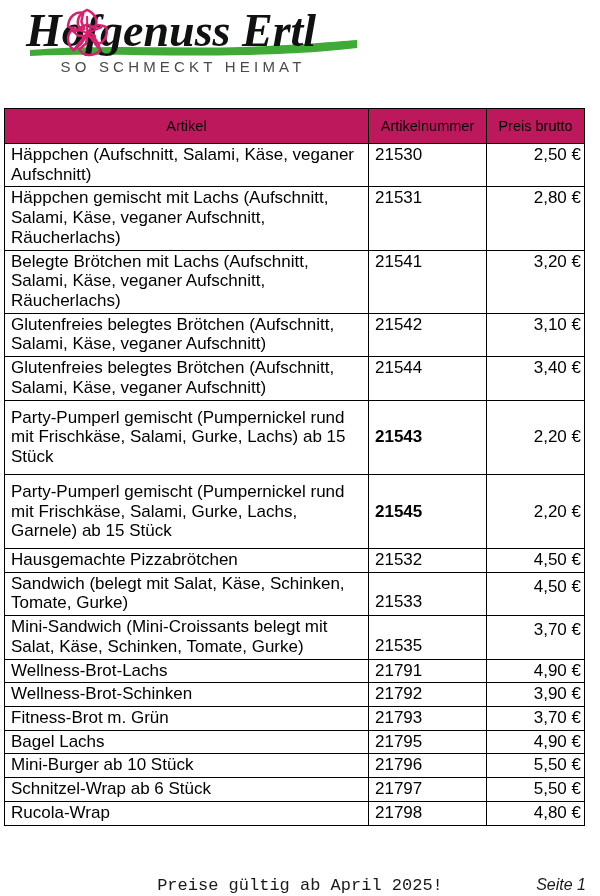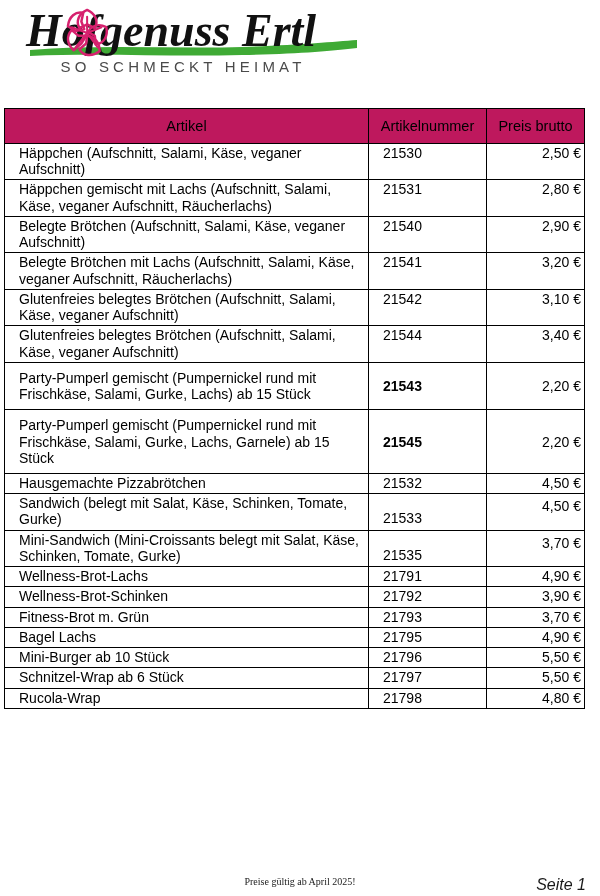--- a/index.html
+++ b/index.html
@@ -52,23 +52,23 @@
   }
   table.price-table {
     border-collapse: collapse;
     width: 580px;
     table-layout: fixed;
     font-family: "Liberation Sans", sans-serif;
   }
   table.price-table td,
   table.price-table th {
     border: 1.6px solid #000000;
-    font-size: 14px;
+    font-size: 17px;
     line-height: 1.16;
-    padding: 1px 3px 2px 14px;
+    padding: 1px 3px 2px 6px;
     vertical-align: top;
   }
   table.price-table thead th {
     background: #be185d;
     text-align: center;
     font-weight: 400;
     font-size: 14.5px;
     height: 30px;
     vertical-align: middle;
     padding: 2px 3px;
@@ -112,23 +112,23 @@
     top: 876px;
     width: 600px;
     height: 20px;
   }
   .footer-note {
     position: absolute;
     left: 0;
     top: 0;
     width: 600px;
     text-align: center;
-    font-size: 10px;
+    font-size: 17px;
     color: #1a1a1a;
-    font-family: Liberation Serif, serif;
+    font-family: Liberation Mono, monospace;
   }
   .footer-page {
     position: absolute;
     right: 14px;
     top: 0;
     font-size: 16px;
     color: #1a1a1a;
     font-family: "Liberation Sans", sans-serif;
     font-style: italic;
   }
@@ -183,25 +183,20 @@
           <td class="cell-artikel">Häppchen (Aufschnitt, Salami, Käse, veganer Aufschnitt)</td>
           <td class="cell-nummer">21530</td>
           <td class="cell-preis">2,50 €</td>
         </tr>
         <tr>
           <td class="cell-artikel">Häppchen gemischt mit Lachs (Aufschnitt, Salami, Käse, veganer Aufschnitt, Räucherlachs)</td>
           <td class="cell-nummer">21531</td>
           <td class="cell-preis">2,80 €</td>
         </tr>
         <tr>
-          <td class="cell-artikel">Belegte Brötchen (Aufschnitt, Salami, Käse, veganer Aufschnitt)</td>
-          <td class="cell-nummer">21540</td>
-          <td class="cell-preis">2,90 €</td>
-        </tr>
-        <tr>
           <td class="cell-artikel">Belegte Brötchen mit Lachs (Aufschnitt, Salami, Käse, veganer Aufschnitt, Räucherlachs)</td>
           <td class="cell-nummer">21541</td>
           <td class="cell-preis">3,20 €</td>
         </tr>
         <tr>
           <td class="cell-artikel">Glutenfreies belegtes Brötchen (Aufschnitt, Salami, Käse, veganer Aufschnitt)</td>
           <td class="cell-nummer">21542</td>
           <td class="cell-preis">3,10 €</td>
         </tr>
         <tr>

